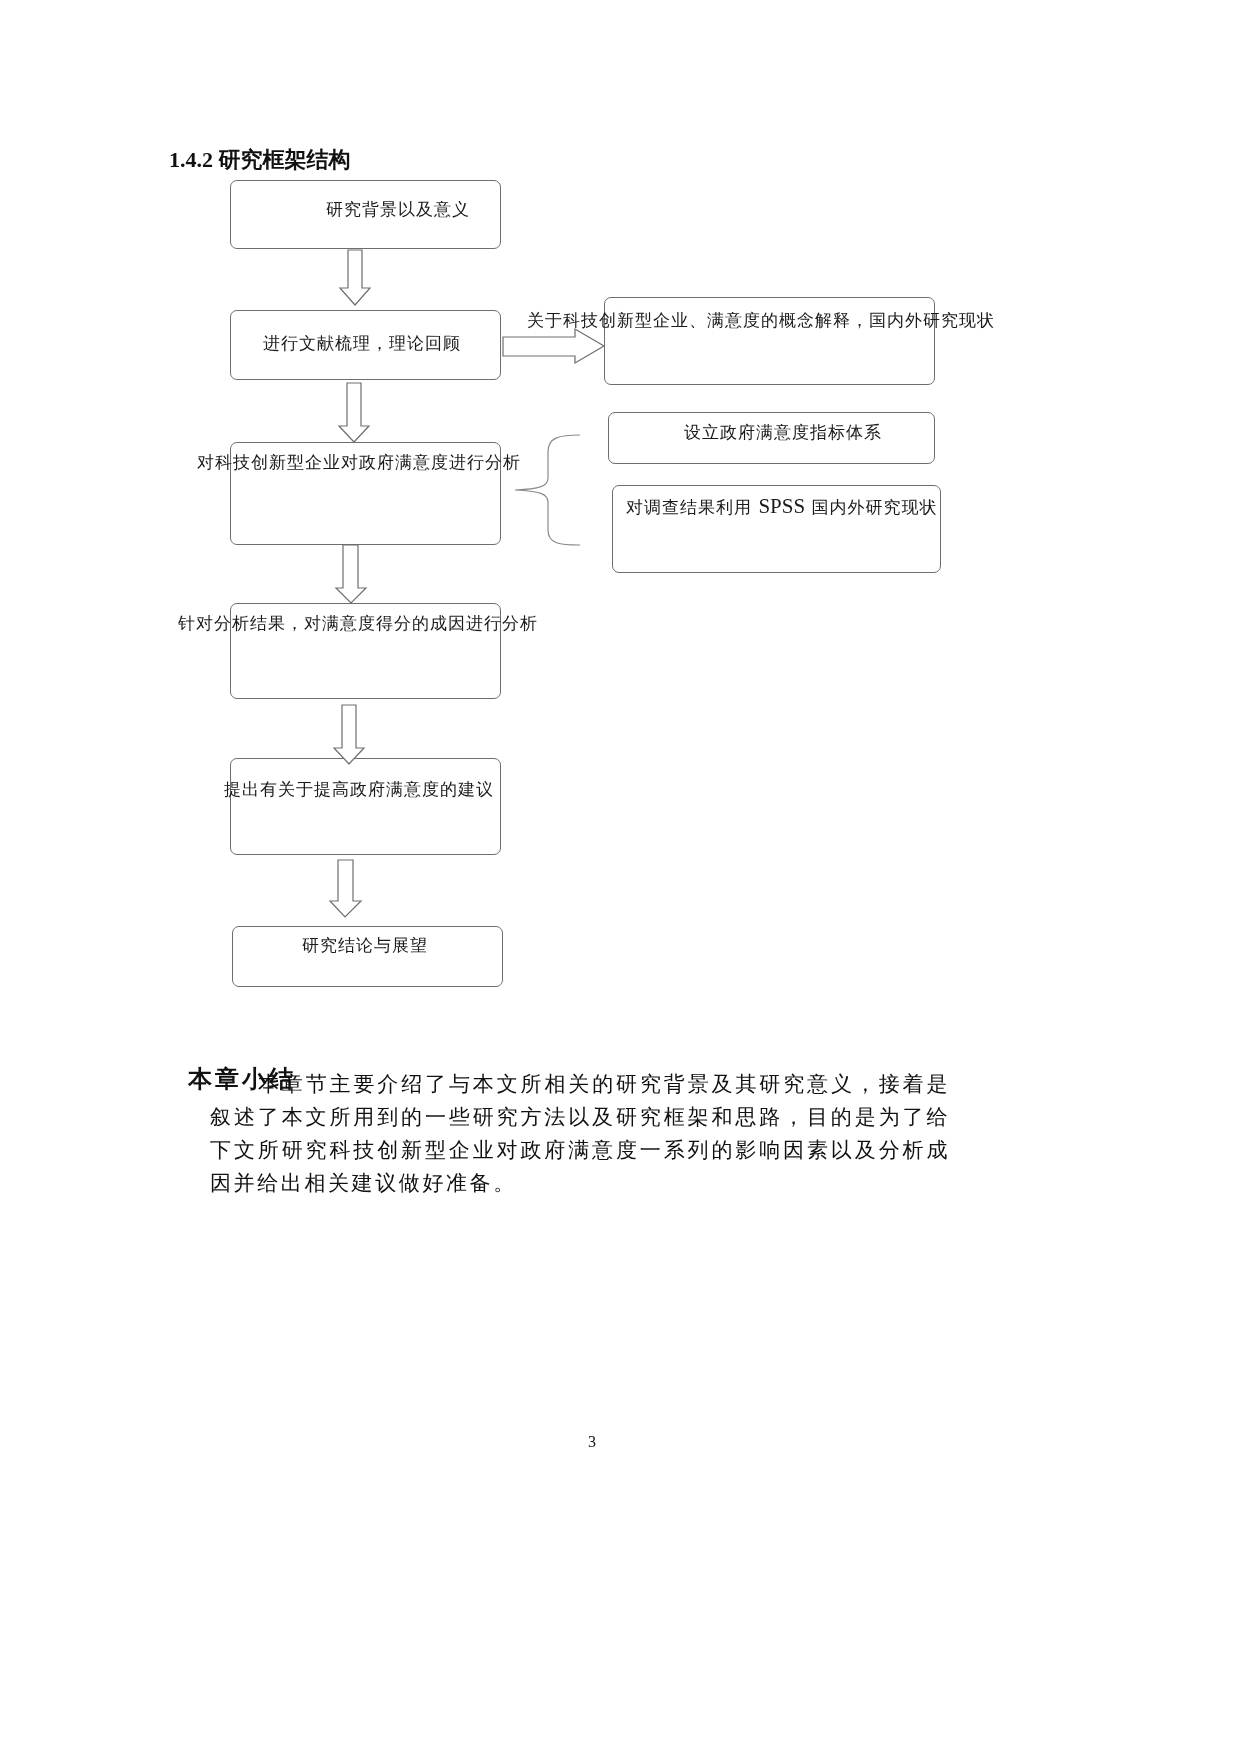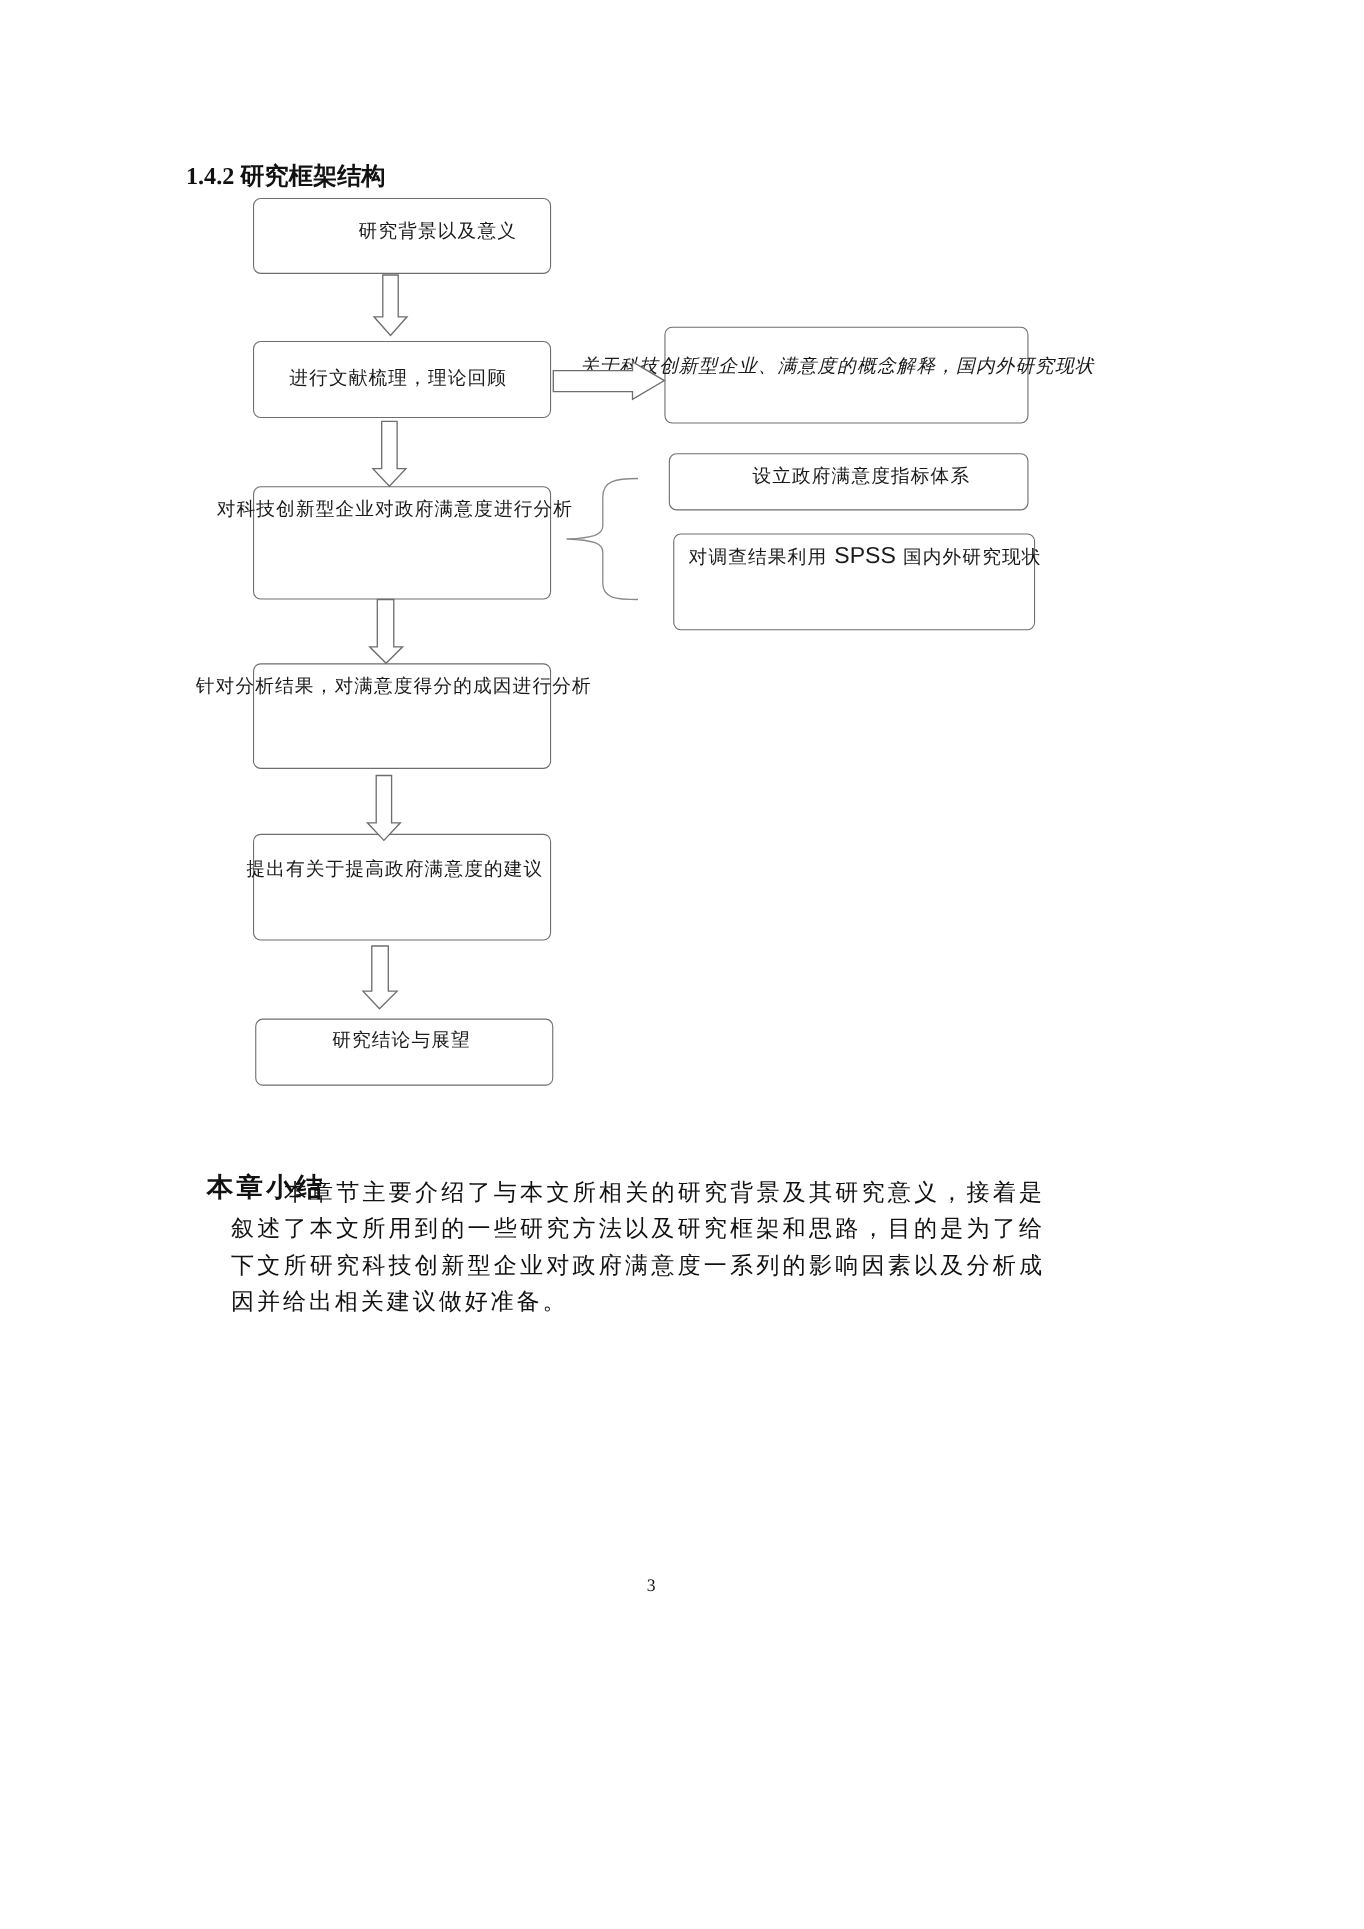--- a/index.html
+++ b/index.html
@@ -4,21 +4,21 @@
   <style>
     html, body { margin: 0; padding: 0; background: #ffffff; }
     body { width: 1240px; height: 1754px; position: relative; overflow: hidden;
            font-family: "DejaVu Serif", "Liberation Serif", serif; color: #111; }
     .abs { position: absolute; }
     .section-heading { left: 169px; top: 145px; font-family: "Liberation Serif", serif;
                        font-weight: bold; font-size: 22px; letter-spacing: 0px; white-space: nowrap; }
     .box { position: absolute; border: 1px solid #6e6e6e; border-radius: 7px; background: transparent; box-sizing: border-box; }
     .label { position: absolute; font-family: "DejaVu Sans", sans-serif; font-size: 17px; white-space: nowrap;
              color: #1a1a1a; letter-spacing: 1px; }
-    .label .latin { font-family: Liberation Sans, sans-serif; font-size: 21px; letter-spacing: 0; }
+    .label .latin { font-family: Liberation Serif, serif; font-size: 21px; letter-spacing: 0; }
     svg.arrows { position: absolute; left: 0; top: 0; }
     .summary-title { left: 188px; top: 1063px; font-family: "DejaVu Serif", serif; font-weight: bold;
                      font-size: 24px; letter-spacing: 3px; white-space: nowrap; }
     .summary-body { left: 210px; top: 1068px; width: 740px; font-family: "DejaVu Sans", sans-serif;
                     font-size: 21px; line-height: 33px; letter-spacing: 2.6px; color: #111;
                     text-indent: 48px; text-align: justify; }
     .page-number { left: 588px; top: 1433px; font-family: "Liberation Serif", serif; font-size: 16px; }
   </style>
 </head>
 <body>
@@ -39,21 +39,21 @@
   <div class="box" style="left:230px; top:603px; width:271px; height:96px;"></div>
   <div class="label" style="left:178px; top:612px;">针对分析结果，对满意度得分的成因进行分析</div>
 
   <div class="box" style="left:230px; top:758px; width:271px; height:97px;"></div>
   <div class="label" style="left:224px; top:778px;">提出有关于提高政府满意度的建议</div>
 
   <div class="box" style="left:232px; top:926px; width:271px; height:61px;"></div>
   <div class="label" style="left:302px; top:934px;">研究结论与展望</div>
 
   <div class="box" style="left:604px; top:297px; width:331px; height:88px;"></div>
-  <div class="label" style="left:527px; top:321px;font-style:italic;">关于科技创新型企业、满意度的概念解释，国内外研究现状</div>
+  <div class="label" style="left:527px; top:309px;">关于科技创新型企业、满意度的概念解释，国内外研究现状</div>
 
   <div class="box" style="left:608px; top:412px; width:327px; height:52px;"></div>
   <div class="label" style="left:670px; top:421px;margin-left:14px;">设立政府满意度指标体系</div>
 
   <div class="box" style="left:612px; top:485px; width:329px; height:88px;"></div>
   <div class="label" style="left:626px; top:494px;">
     <span>对调查结果利用 </span><span class="latin">SPSS</span><span> 国内外研究现状</span>
   </div>
 
   <svg class="arrows" width="1240" height="1100" viewBox="0 0 1240 1100">

